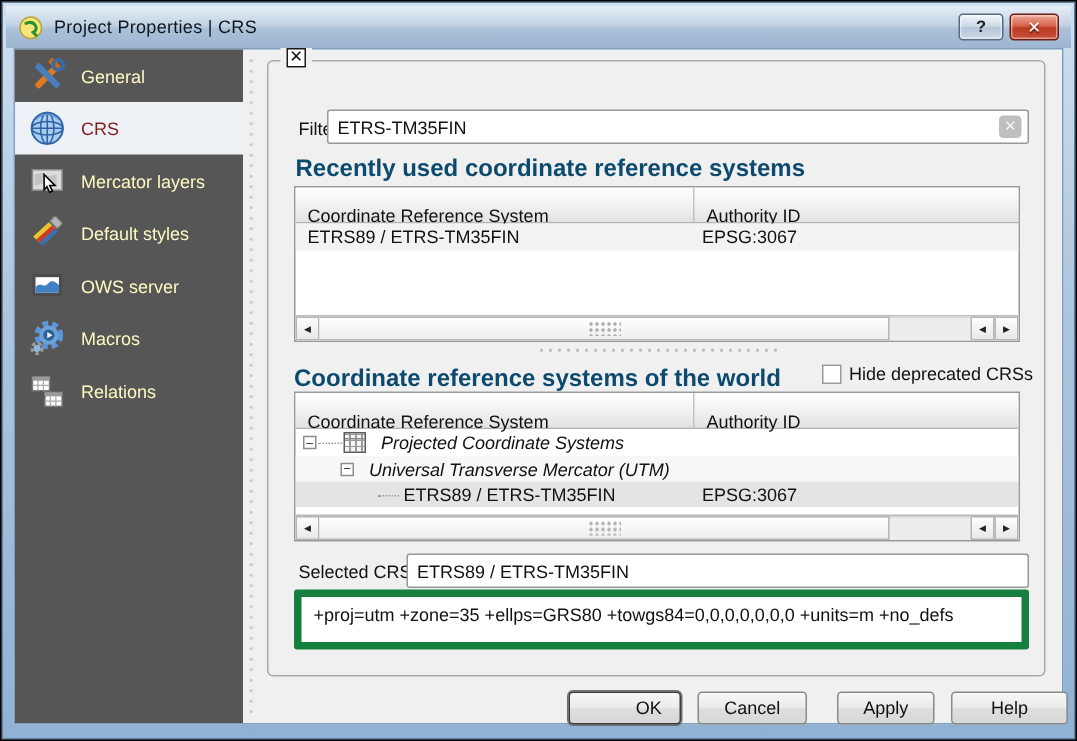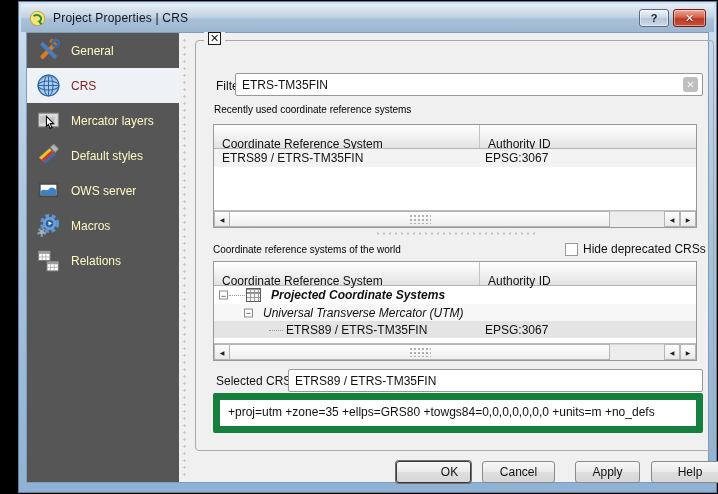--- a/index.html
+++ b/index.html
@@ -5,21 +5,20 @@
   * { margin:0; padding:0; box-sizing:border-box; }
   html,body { background:#888; font-family:"Liberation Sans","DejaVu Sans",sans-serif; }
   .window {
     position:relative; width:718px; height:494px; margin:0 auto;
     background:#000; overflow:hidden;
   }
   .frame {
     position:absolute; inset:1px;
     background:linear-gradient(180deg,#cfe0f1 0%,#aec6de 40%,#8fb2d4 100%);
     border:1px solid #5f7f9f;
-    margin-left:17px;
   }
   
   .titlebar {
     position:absolute; left:2px; right:2px; top:2px; height:28px;
     background:linear-gradient(180deg,#e7eef7 0%,#c2d3e5 45%,#a9c0d8 55%,#9db6d1 100%);
     display:flex; align-items:center; padding:0 8px;
   }
   .titlebar .app-icon { width:17px; height:17px; margin-right:7px; flex:0 0 auto; }
   .titlebar .title-text { font-size:12px; color:#10161d; letter-spacing:.2px; }
   .tb-buttons { margin-left:auto; display:flex; gap:4px; }
@@ -114,36 +113,36 @@
     display:flex; align-items:center; justify-content:center; font-size:9px; color:#333; line-height:0;
   }
   .dotline { position:absolute; top:50%; border-top:1px dotted #9a9a9a; }
   .grid-icon {
     position:absolute; left:32px; top:50%; transform:translateY(-50%); width:15px; height:14px;
     border:1px solid #5d5d5d; background:
       linear-gradient(#8a8a8a,#8a8a8a) 0 3px/100% 1px no-repeat,
       repeating-linear-gradient(90deg,transparent 0 3px,#9a9a9a 3px 4px),
       repeating-linear-gradient(0deg,transparent 0 3px,#9a9a9a 3px 4px),#f6f6f6;
   }
-  .row-bold i { font-weight:bold; }
+  .row-bold i { font-weight:normal; }
   .tree-label { font-style:italic; }
   .tree-plain { font-style:normal; }
   
   .btn {
     position:absolute; height:22px; border:1px solid #8a8a8a; border-radius:3px;
     background:linear-gradient(180deg,#f7f7f7,#eaeaea 50%,#dedede 52%,#d7d7d7);
     font-size:12px; color:#111; display:flex; align-items:center; justify-content:center;
   }
   .btn.default { border:1px solid #3a3a3a; box-shadow:0 0 0 1px #6e6e6e; }
   .h-splitter {
     position:absolute; height:5px;
     background-image:radial-gradient(circle,#bdbdbd 1px,transparent 1.2px);
     background-size:6px 5px; background-repeat:repeat-x;
   }
-  .panel-label { position:absolute; font-size:10px; color:#000000; }
+  .panel-label { position:absolute; font-size:16px; color:#0c4a6e;font-weight:bold; }
 </style>
 </head>
 <body>
 
 <div class="window">
   <div class="frame">
 
     <div class="titlebar">
       <svg class="app-icon" viewBox="0 0 17 17">
         <circle cx="8.5" cy="8.5" r="7.2" fill="#f5e47a" stroke="#b9a73c" stroke-width="1"></circle>
@@ -303,21 +302,21 @@
             <div class="sbtn">◀</div>
             <div class="sbtn">▶</div>
           </div>
         </div>
 
         <div class="flabel" style="left:20px; top:333px;">Selected CRS:</div>
         <div class="input-wrap" style="left:92px; top:328px; width:415px; height:23px;">
           <input class="textbox" style="padding-right: 6px;" value="ETRS89 / ETRS-TM35FIN">
         </div>
 
-        <div style="position:absolute; left:17px; top:352px; width:490px; height:40px; background:#fff; border:7px solid #15803d; border-radius:2px; font-size:12px; color:#111; padding:5px 8px;">+proj=utm +zone=35 +ellps=GRS80 +towgs84=0,0,0,0,0,0,0 +units=m +no_defs</div>
+        <div style="position:absolute; left:17px; top:352px; width:490px; height:40px; background:#fff; border:5px solid #15803d; border-radius:2px; font-size:12px; color:#111; padding:5px 8px;">+proj=utm +zone=35 +ellps=GRS80 +towgs84=0,0,0,0,0,0,0 +units=m +no_defs</div>
       </div>
 
       <div class="btn default" style="left:369px; top:428px; width:75px;padding-left:32px;">OK</div>
       <div class="btn" style="left:548px; top:428px; width:65px;">Apply</div>
       <div class="btn" style="left:455px; top:428px; width:73px;">Cancel</div>
       <div class="btn" style="left:624px; top:428px; width:78px;">Help</div>
     </div>
   </div>
 </div>
 

